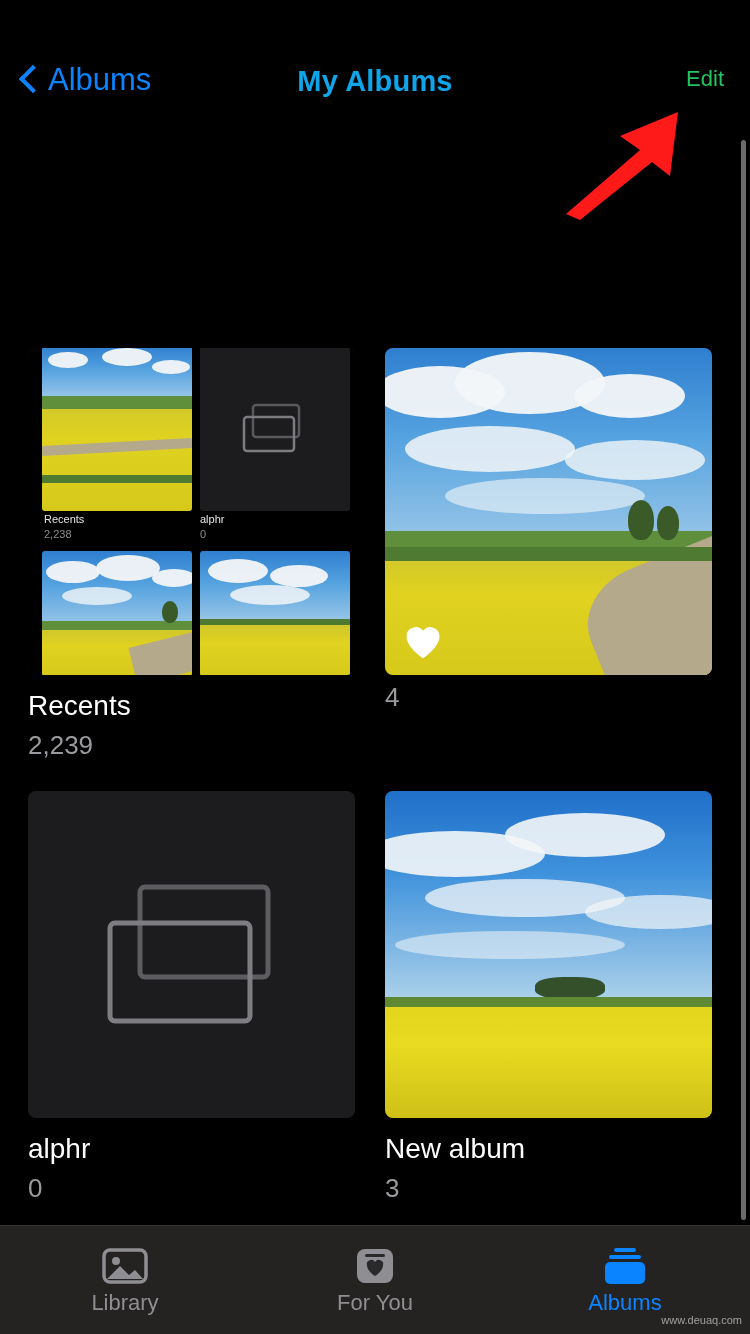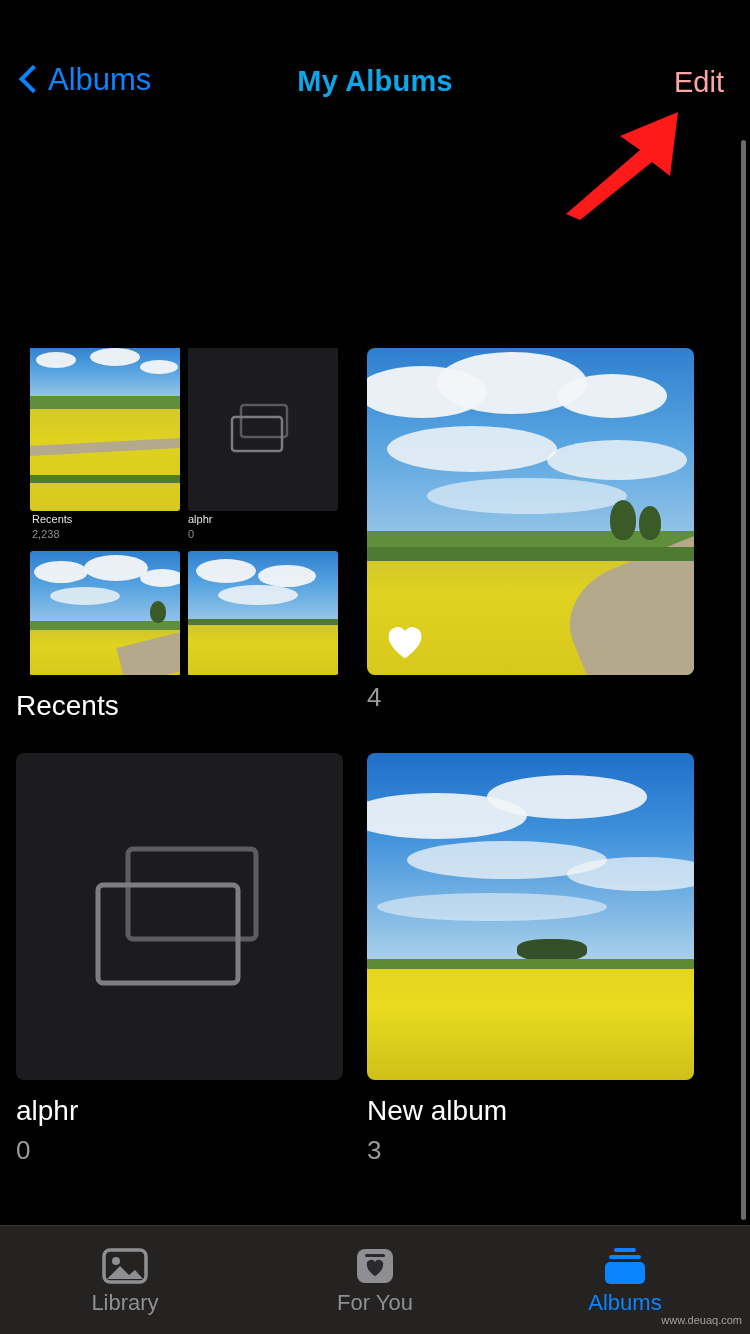--- a/index.html
+++ b/index.html
@@ -59,22 +59,22 @@
     text-align: center;
     font-size: 29px;
     font-weight: bold;
     color: #0ea5e9;
     letter-spacing: 0.2px;
   }
   .nav-edit {
     position: absolute;
     right: 26px;
     top: 66px;
-    color: #fca5a5;
-    font-size: 29px;
+    color: #22c55e;
+    font-size: 22px;
     cursor: pointer;
   }
 
   
   .content {
     position: absolute;
     top: 118px;
     left: 0;
     width: 750px;
     height: 1108px;
@@ -82,22 +82,22 @@
   }
 
   .grid {
     position: absolute;
     top: 230px;
     left: 0;
     width: 750px;
   }
   .row {
     display: flex;
-    padding: 0 16px;
-    gap: 24px;
+    padding: 0 28px;
+    gap: 30px;
     margin-bottom: 30px;
   }
   .cell {
     width: 327px;
   }
   .thumb {
     width: 327px;
     height: 327px;
     border-radius: 8px;
     overflow: hidden;
@@ -359,20 +359,21 @@
                   <div class="cloud" style="left:8px;top:8px;width:60px;height:24px;"></div>
                   <div class="cloud" style="left:70px;top:14px;width:58px;height:22px;"></div>
                   <div class="cloud" style="left:30px;top:34px;width:80px;height:20px;opacity:0.85;"></div>
                 </div>
               </div>
 
             </div>
           </div>
         </div>
         <div class="cap-title">Recents</div>
+        <div class="cap-count">2,239</div>
       </div>
 
       <div class="cell">
         <div class="thumb">
           <div class="ph">
             <div class="sky" style="height:62%;"></div>
             <div class="field" style="height:38%;"></div>
             <div class="greenstrip" style="top:56%;height:8%;"></div>
             <div class="cloud" style="left:-10px;top:18px;width:130px;height:52px;"></div>
             <div class="cloud" style="left:70px;top:4px;width:150px;height:62px;"></div>

